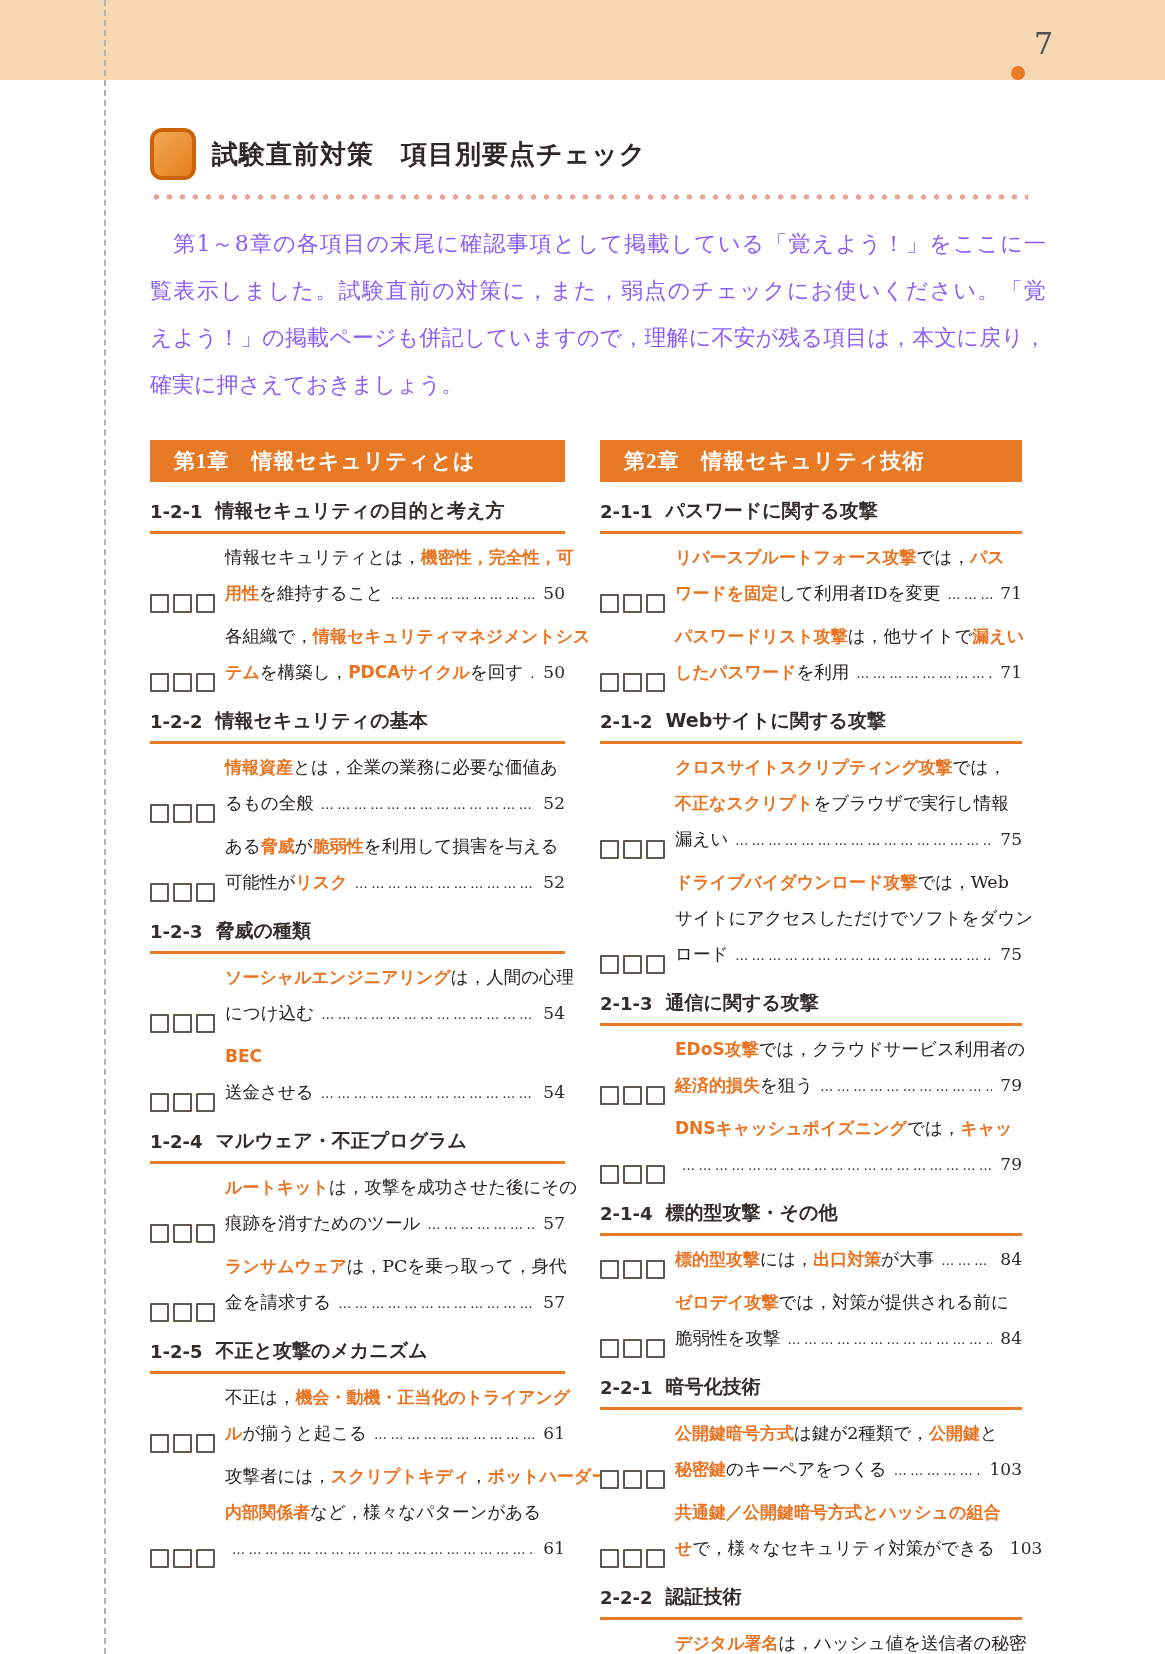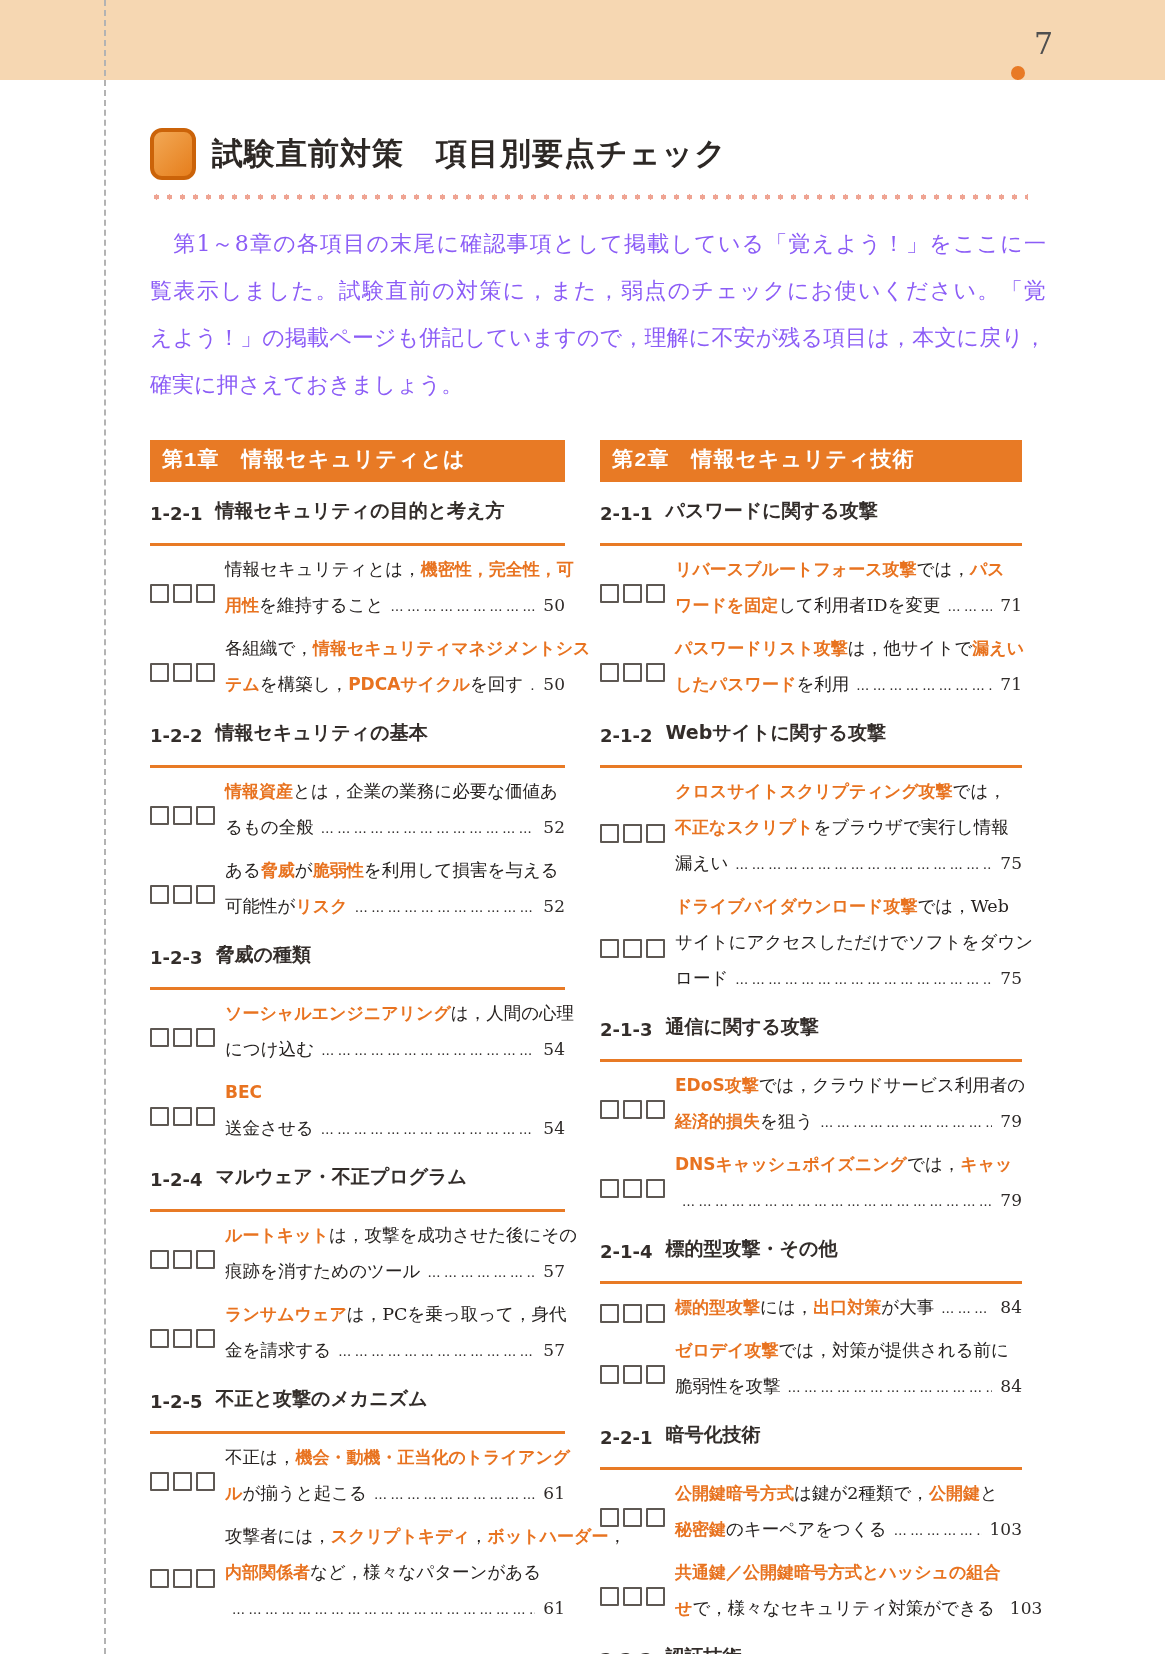--- a/index.html
+++ b/index.html
@@ -7,39 +7,39 @@
     width:1165px;height:1654px;position:relative;background:#ffffff;overflow:hidden;
     font-family:"DejaVu Serif","Liberation Serif",serif;
   }
   .band{position:absolute;top:0;left:0;width:1165px;height:80px;background:var(--band,#F6D7B2);}
   .edge-dash{position:absolute;left:104px;top:0;height:1654px;width:0;border-left:2px dashed var(--page-edge,#B3B3B3);}
   .page-num{position:absolute;top:26px;right:112px;font-size:30px;color:#4F4F4F;font-family:"DejaVu Serif","Liberation Serif",serif;}
   .page-dot{position:absolute;top:66px;right:140px;width:14px;height:14px;border-radius:50%;background:var(--accent,#E87A25);}
   .content{position:absolute;left:150px;top:128px;width:878px;}
   .title-row{display:flex;align-items:center;}
   .title-icon{width:38px;height:44px;border-radius:12px;background:linear-gradient(135deg,#F2A855,#E67E1C);border:4px solid #CB6309;margin-right:16px;flex:0 0 auto;}
-  h1.title{margin:0;font-family:"DejaVu Sans","Liberation Sans",sans-serif;font-weight:bold;font-size:31px;color:#2D2825;letter-spacing:1px;}
+  h1.title{margin:0;font-family:"DejaVu Sans","Liberation Sans",sans-serif;font-weight:bold;font-size:26px;color:#2D2825;letter-spacing:1px;}
   .title-dots{height:6px;margin-top:14px;width:878px;
     background-image:radial-gradient(circle,var(--title-dots,#EFA493) 2.6px,rgba(0,0,0,0) 2.7px);
     background-size:13px 6px;background-repeat:repeat-x;}
   .intro{margin-top:20px;width:896px;font-size:22px;line-height:47px;color:#8b5cf6;}
   .intro .jl{text-align:justify;text-align-last:justify;}
   .columns{display:flex;gap:35px;margin-top:32px;align-items:flex-start;}
   .column{width:415px;flex:0 0 415px;}
   .column:last-child{width:422px;flex:0 0 422px;}
   .chapter-bar{height:42px;line-height:42px;background:var(--accent,#E87A25);color:#ffffff;
-    font-family:Liberation Mono, monospace;font-weight:bold;font-size:21px;
-    padding-left:12px;letter-spacing:1px;}
+    font-family:Liberation Serif, serif;font-weight:bold;font-size:21px;
+    padding-left:24px;letter-spacing:1px;}
   .section{margin-top:4px;}
-  .sec-head{display:flex;align-items:flex-end;gap:13px;margin-top:16px;padding-bottom:19px;
+  .sec-head{display:flex;align-items:center;gap:13px;margin-top:16px;padding-bottom:7px;
     border-bottom:3px solid var(--accent,#E87A25);
     font-family:"DejaVu Sans","Liberation Sans",sans-serif;font-weight:bold;color:#332D2A;}
   .sec-id{font-size:18px;letter-spacing:0px;}
   .sec-title{font-size:19px;}
-  .item{display:flex;align-items:center;margin-top:5px;}
+  .item{display:flex;align-items:flex-end;margin-top:5px;}
   .checks{flex:0 0 75px;display:flex;gap:4px;padding-top:10px;}
   .box{width:15px;height:15px;border:2px solid #5E5853;background:#ffffff;border-radius:1px;display:inline-block;}
   .itext{flex:1 1 auto;min-width:0;}
   .line{display:flex;align-items:baseline;line-height:36px;white-space:nowrap;}
   .seg{font-family:"DejaVu Serif","Liberation Serif",serif;font-size:17.5px;color:#262220;}
   .seg.h{font-family:"DejaVu Sans","Liberation Sans",sans-serif;font-weight:bold;font-size:17px;color:var(--accent-text,#E87320);}
   .dots{flex:1 1 auto;min-width:0;overflow:hidden;font-size:13px;letter-spacing:3.5px;color:#2E2A28;margin:0 8px 0 7px;}
   .pg{font-size:17px;color:#2E2A28;font-family:"DejaVu Serif","Liberation Serif",serif;}
 </style>
 </head>

